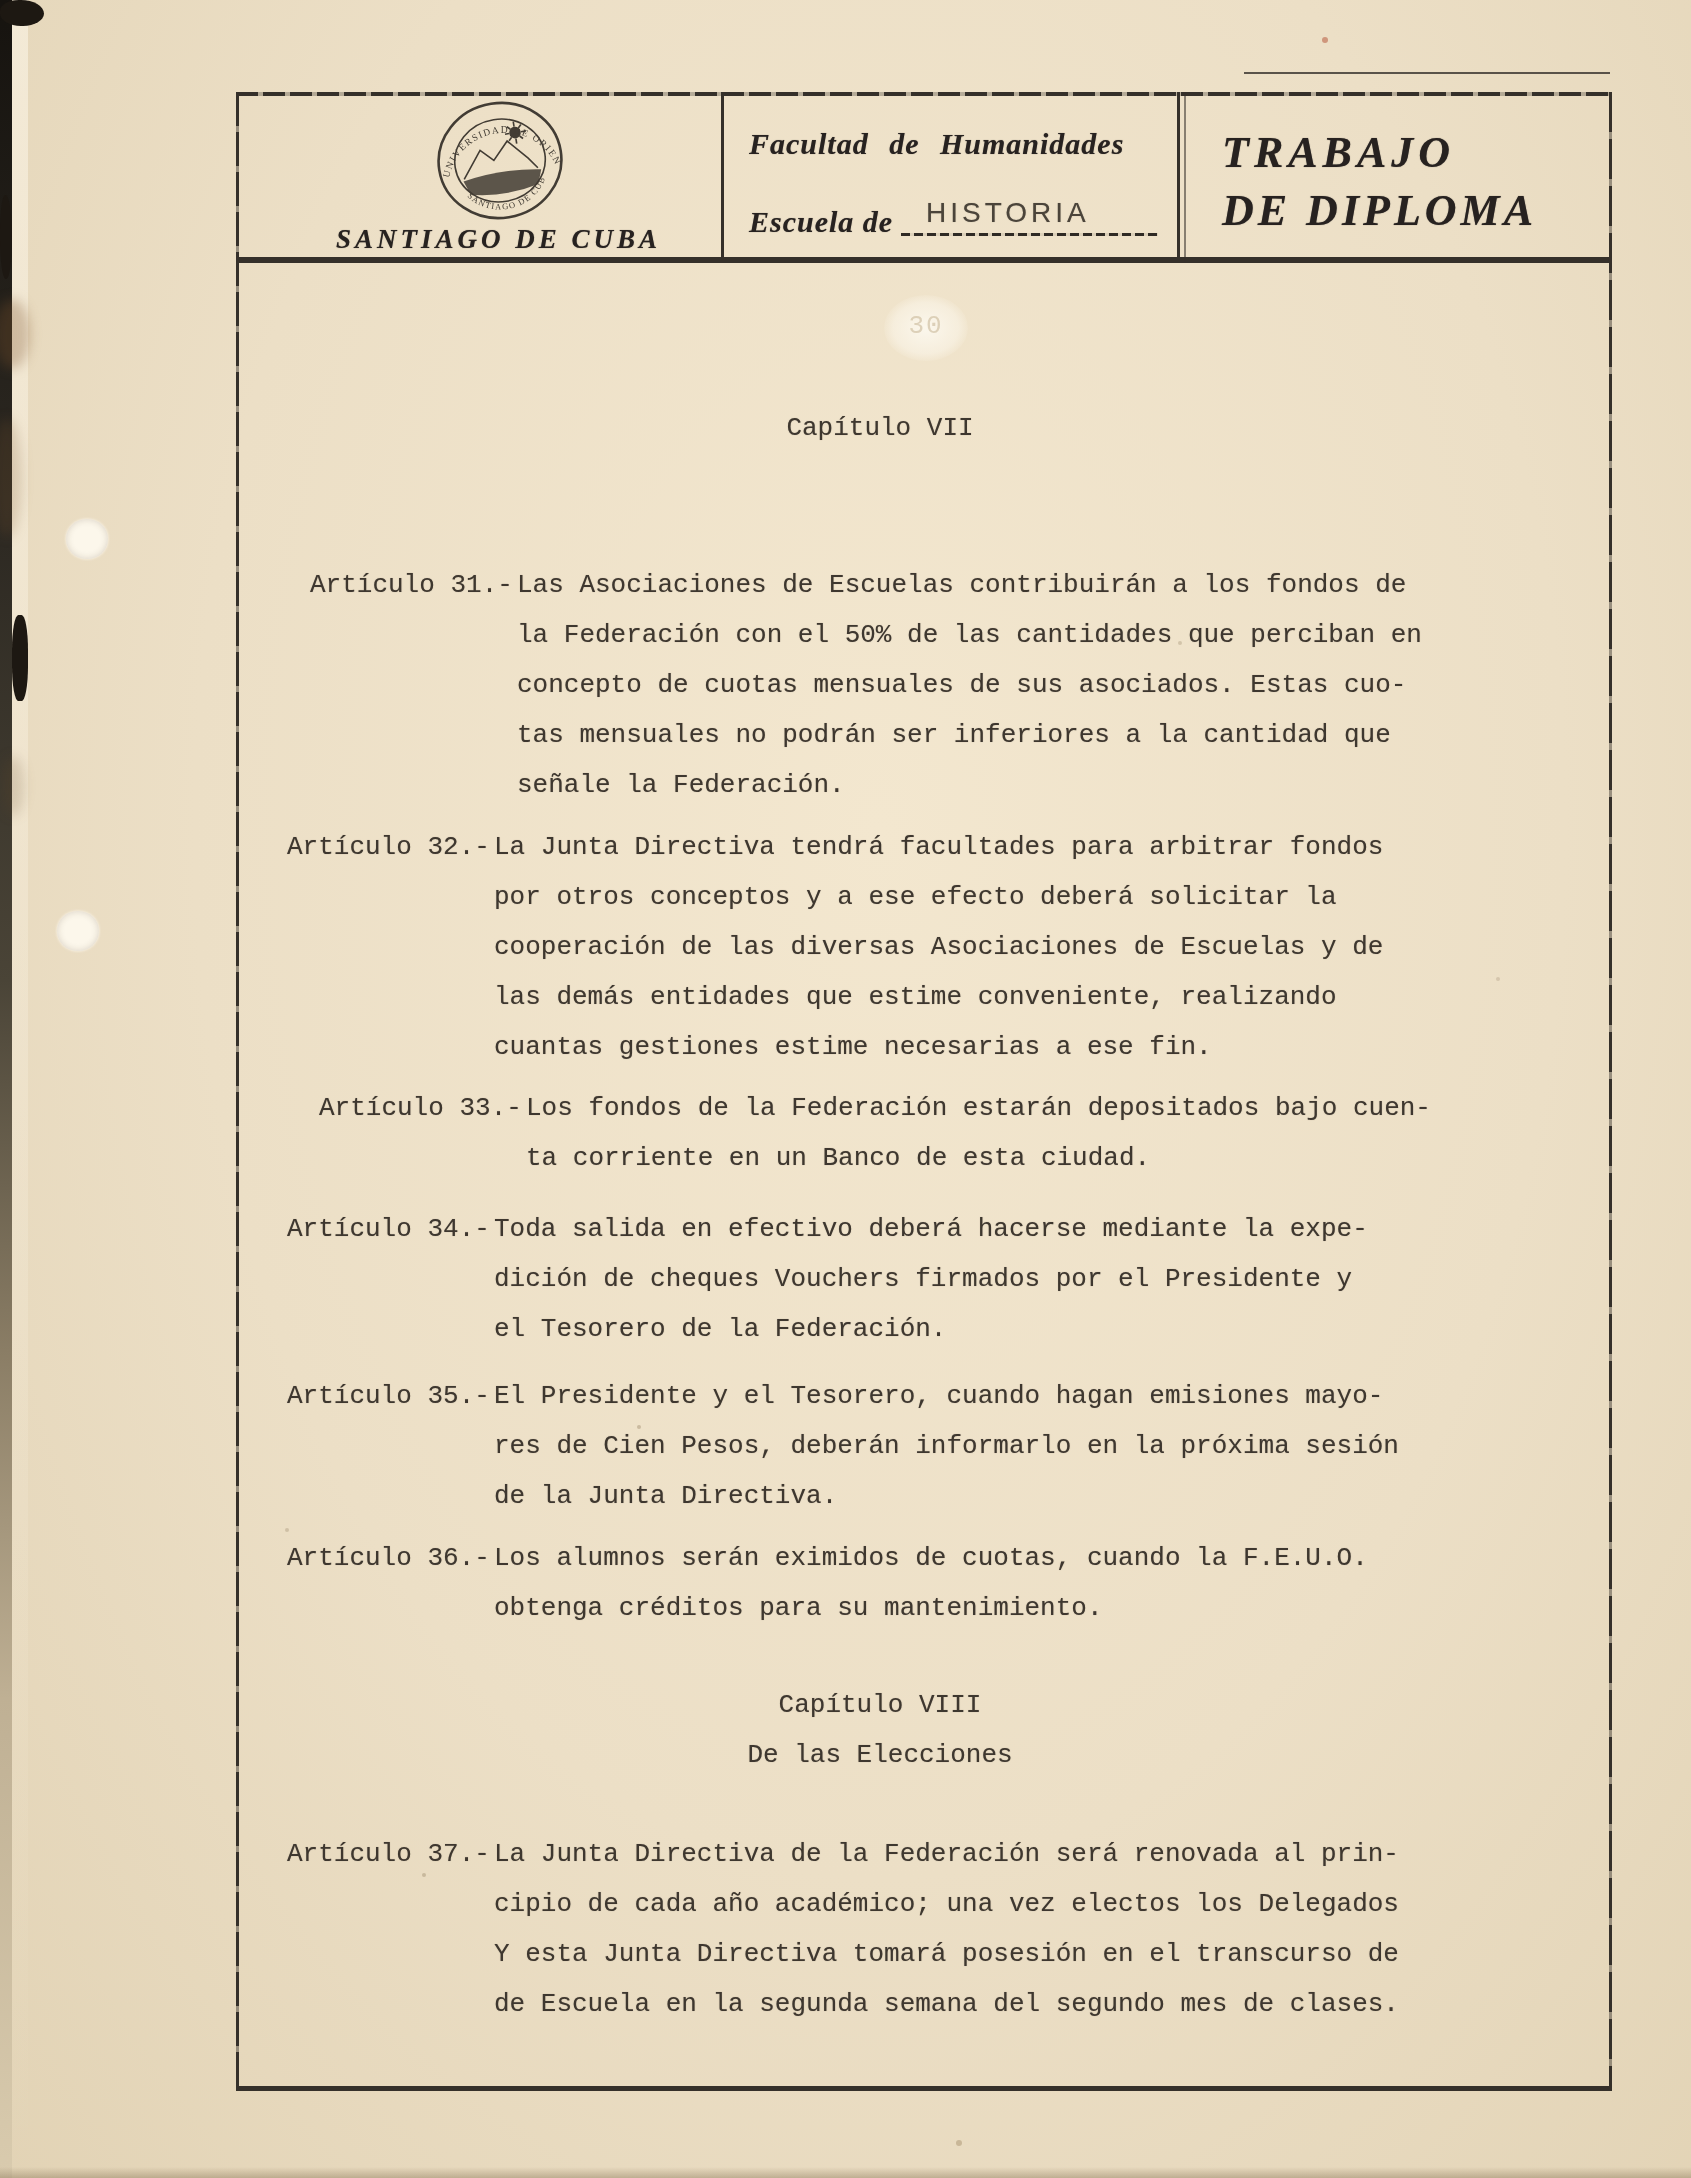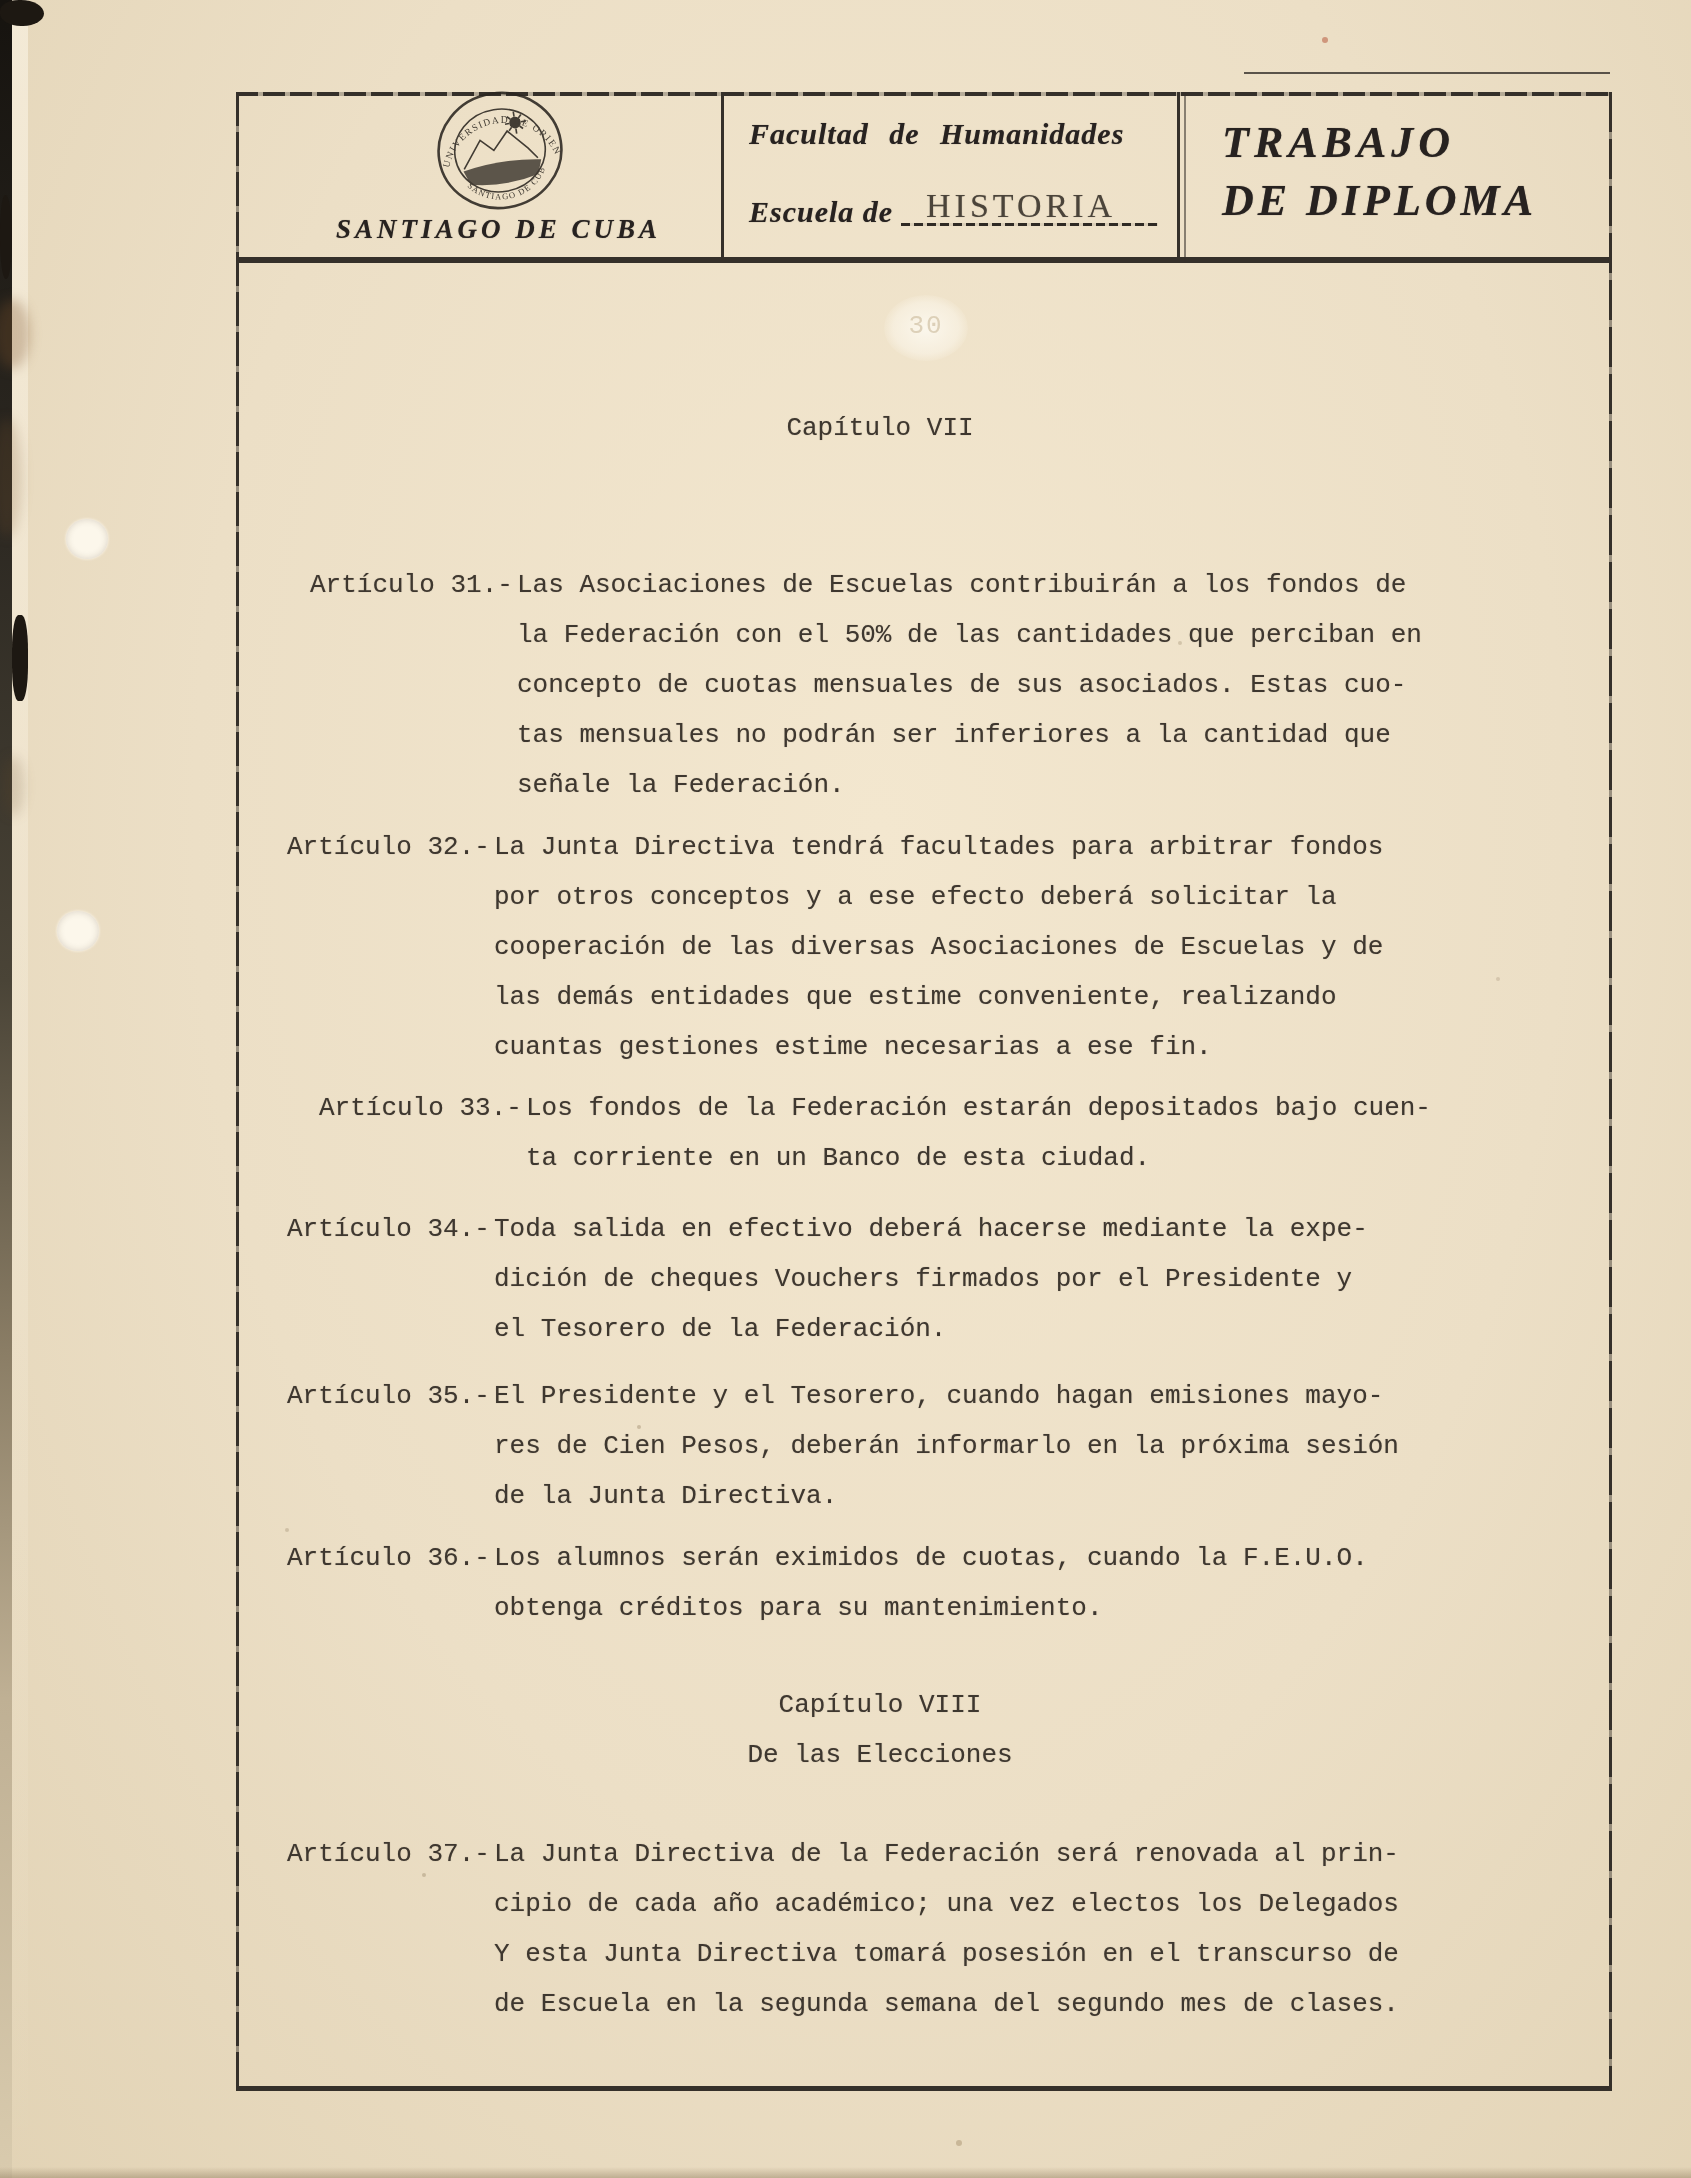--- a/index.html
+++ b/index.html
@@ -57,21 +57,21 @@
   .ln-bottom{left:236px;top:2086px;width:1376px;height:5px;}
   .ln-left{left:236px;top:92px;width:3px;height:1999px;
     background:repeating-linear-gradient(180deg,#35302a 0 34px,rgba(53,48,42,.45) 34px 40px);}
   .ln-right{left:1609px;top:92px;width:3px;height:1999px;
     background:repeating-linear-gradient(180deg,#35302a 0 40px,rgba(53,48,42,.45) 40px 47px);}
   .ln-v1{left:721px;top:92px;width:3px;height:165px;}
   .ln-v2{left:1177px;top:92px;width:3px;height:171px;}
   .ln-v2b{left:1184px;top:92px;width:2px;height:171px;background:rgba(53,48,42,.55);}
 
   
-  .hdr-cell{position:absolute;top:95px;height:162px;padding-left:36px;}
+  .hdr-cell{position:absolute;top:105px;height:162px;padding-left:36px;}
   .cell-seal{left:236px;width:486px;}
   .cell-fac{left:724px;width:453px;}
   .cell-type{left:1186px;width:423px;}
 
   .seal{position:absolute;left:187px;top:-10px;width:154px;height:131px;transform:rotate(-9deg);opacity:.88;}
   .santiago{
     position:absolute;left:100px;top:119px;white-space:nowrap;
     font-family:"Liberation Serif", serif;font-weight:bold;font-style:italic;
     font-size:27px;letter-spacing:4px;color:#272220;
     text-shadow:0 0 1px rgba(39,34,32,.55);
@@ -83,22 +83,22 @@
     text-shadow:0 0 1px rgba(39,34,32,.5);
   }
   .esc-label{
     position:absolute;left:25px;top:100px;white-space:nowrap;
     font-family:"Liberation Serif", serif;font-weight:bold;font-style:italic;
     font-size:30px;letter-spacing:1px;color:#272220;
     text-shadow:0 0 1px rgba(39,34,32,.5);
   }
   .esc-value{
     position:absolute;left:202px;top:92px;white-space:nowrap;
-    font-family:Liberation Serif, serif;
-    font-size:34px;letter-spacing:4px;color:#4b443a;
+    font-family:Liberation Sans, sans-serif;
+    font-size:28px;letter-spacing:4px;color:#4b443a;
     text-shadow:0 0 1px rgba(75,68,58,.4);
   }
   .esc-underline{
     position:absolute;left:177px;top:128px;width:257px;height:3px;
     background:repeating-linear-gradient(90deg,#2f2a24 0 9px,rgba(47,42,36,.1) 9px 13px);
   }
   .type-line{
     position:absolute;left:0;width:100%;text-align:left;white-space:nowrap;
     font-family:"Liberation Serif", serif;font-weight:bold;font-style:italic;
     font-size:44px;color:#272220;letter-spacing:5px;

